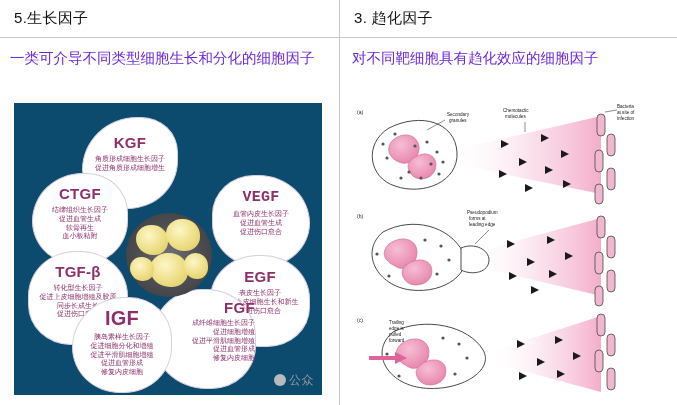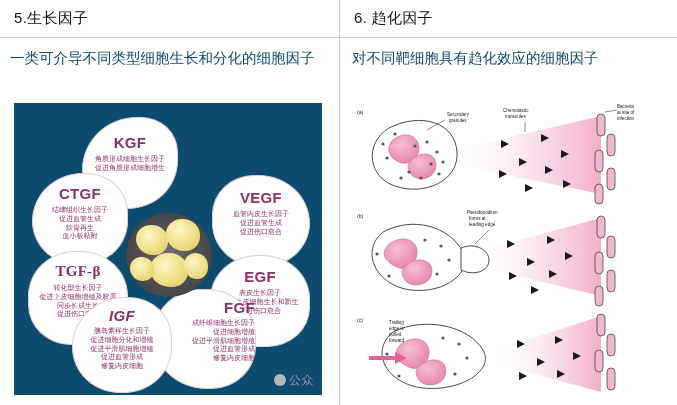--- a/index.html
+++ b/index.html
@@ -39,21 +39,21 @@
     padding: 9px 0 9px 14px;
     letter-spacing: 0.3px;
   }
   .divider {
     height: 1px;
     background: #c8c8c8;
     width: 100%;
   }
   .desc {
     font-size: 14.5px;
-    color: #0c4a6e;
+    color: #6d28d9;
     line-height: 1.65;
     padding: 9px 10px 0 10px;
   }
   .desc-right {
     padding-left: 12px;
   }
   
   .flower {
     position: absolute;
     left: 14px;
@@ -154,27 +154,27 @@
 
       <div class="petal" style="left:18px; top:70px; width:96px; height:92px; border-radius:55% 45% 50% 50%;">
         <div class="pt" style="font-size:15px; margin-top:11px;">CTGF</div>
         <div class="ps" style="font-size:7px; margin-top:4px;">结缔组织生长因子</div>
         <div class="ps" style="font-size:7px;">促进血管生成</div>
         <div class="ps" style="font-size:7px;">软骨再生</div>
         <div class="ps" style="font-size:7px;">血小板粘附</div>
       </div>
 
       <div class="petal" style="left:198px; top:72px; width:98px; height:92px; border-radius:45% 55% 50% 50%;">
-        <div class="pt" style="font-size:15px; margin-top:13px;">VEGF</div>
+        <div class="pt" style="font-size:15px; margin-top:13px;font-family:Liberation Mono, monospace;">VEGF</div>
         <div class="ps" style="font-size:7px; margin-top:4px;">血管内皮生长因子</div>
         <div class="ps" style="font-size:7px;">促进血管生成</div>
         <div class="ps" style="font-size:7px;">促进伤口愈合</div>
       </div>
 
-      <div class="petal" style="left:14px; top:148px; width:100px; height:94px; border-radius:50% 50% 55% 45%;font-family:Liberation Serif, serif;">
+      <div class="petal" style="left:14px; top:148px; width:100px; height:94px; border-radius:50% 50% 55% 45%;">
         <div class="pt" style="font-size:15px; margin-top:11px;">TGF-β</div>
         <div class="ps" style="font-size:7px; margin-top:4px;">转化型生长因子</div>
         <div class="ps" style="font-size:7px;">促进上皮细胞增殖及胶原</div>
         <div class="ps" style="font-size:7px;">同步长成生长</div>
         <div class="ps" style="font-size:7px;">促进伤口愈合</div>
       </div>
 
       <div class="petal" style="left:196px; top:152px; width:100px; height:92px; border-radius:50% 50% 45% 55%;">
         <div class="pt" style="font-size:15px; margin-top:12px;">EGF</div>
         <div class="ps" style="font-size:7px; margin-top:4px;">表皮生长因子</div>
@@ -185,21 +185,21 @@
       <div class="petal" style="left:138px; top:186px; width:104px; height:100px; border-radius:50% 50% 45% 55%;text-align:right;">
         <div class="pt" style="font-size:15px; margin-top:9px;">FGF</div>
         <div class="ps" style="font-size:7px; margin-top:3px;">成纤维细胞生长因子</div>
         <div class="ps" style="font-size:7px;">促进细胞增殖</div>
         <div class="ps" style="font-size:7px;">促进平滑肌细胞增殖</div>
         <div class="ps" style="font-size:7px;">促进血管形成</div>
         <div class="ps" style="font-size:7px;">修复内皮细胞</div>
       </div>
 
       <div class="petal" style="left:58px; top:194px; width:100px; height:96px; border-radius:55% 45% 50% 50%;">
-        <div class="pt" style="font-size:15px; margin-top:9px;font-style:italic;">IGF</div>
+        <div class="pt" style="font-size:20px; margin-top:9px;">IGF</div>
         <div class="ps" style="font-size:7px; margin-top:3px;">胰岛素样生长因子</div>
         <div class="ps" style="font-size:7px;">促进细胞分化和增殖</div>
         <div class="ps" style="font-size:7px;">促进平滑肌细胞增殖</div>
         <div class="ps" style="font-size:7px;">促进血管形成</div>
         <div class="ps" style="font-size:7px;">修复内皮细胞</div>
       </div>
 
       <div class="core">
         <div class="cell" style="left:10px; top:12px; width:32px; height:30px;"></div>
         <div class="cell" style="left:40px; top:6px; width:34px; height:32px;"></div>
@@ -208,21 +208,21 @@
         <div class="cell" style="left:58px; top:40px; width:24px; height:26px;"></div>
       </div>
 
       <div class="watermark">
         <span class="wm-logo"></span><span>公众</span>
       </div>
     </div>
   </div>
 
   <div class="col col-right">
-    <div class="heading">6. 趋化因子</div>
+    <div class="heading">3. 趋化因子</div>
     <div class="divider"></div>
     <div class="desc desc-right">对不同靶细胞具有趋化效应的细胞因子</div>
 
     <div class="chemo">
       <svg width="320" height="296" viewBox="0 0 320 296" xmlns="http://www.w3.org/2000/svg">
         <defs>
           <linearGradient id="grad" x1="1" y1="0" x2="0" y2="0">
             <stop offset="0%" stop-color="#f3a9c6" stop-opacity="0.95"></stop>
             <stop offset="45%" stop-color="#f7cde0" stop-opacity="0.6"></stop>
             <stop offset="100%" stop-color="#ffffff" stop-opacity="0"></stop>

